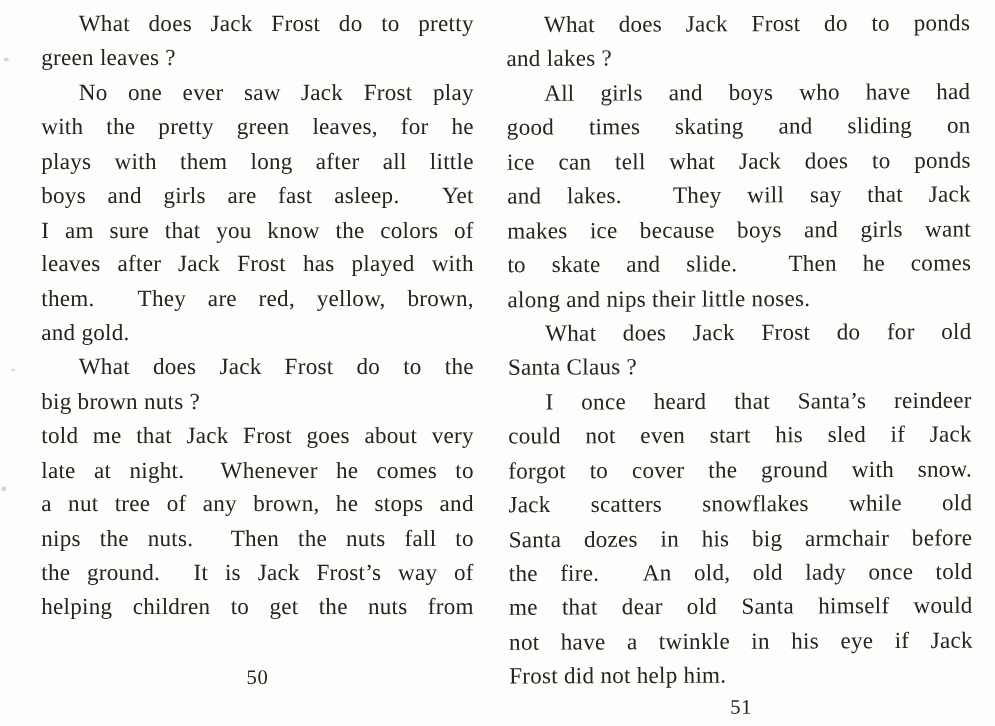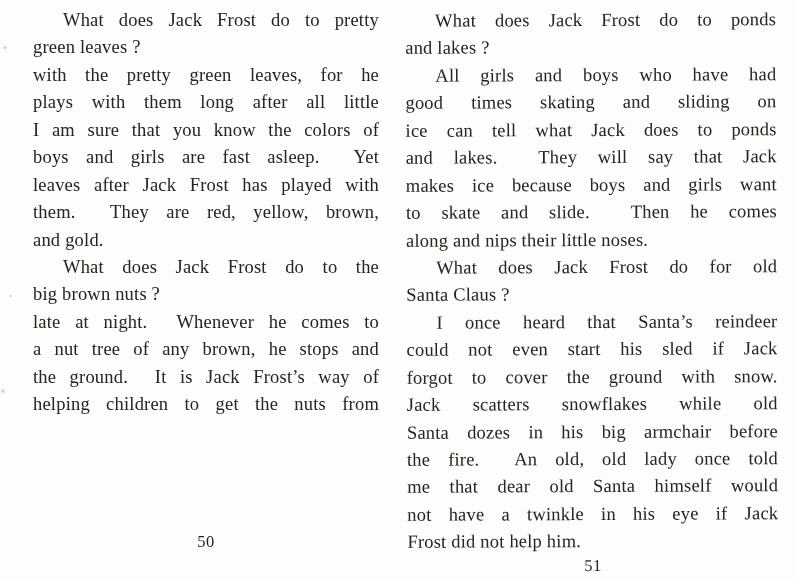--- a/index.html
+++ b/index.html
@@ -65,31 +65,34 @@
 <div class="scan">
 
   <div class="speck speck-1"></div>
   <div class="speck speck-2"></div>
   <div class="speck speck-3"></div>
 
   <section class="page page-left">
     <div class="lines">
         <div class="line indent just">What does Jack Frost do to pretty</div>
         <div class="line">green leaves&nbsp;?</div>
+        <div class="line indent just">No one ever saw Jack Frost play</div>
         <div class="line just">with the pretty green leaves, for he</div>
         <div class="line just">plays with them long after all little</div>
+        <div class="line just">boys and girls are fast asleep.&nbsp; Yet</div>
         <div class="line just">I am sure that you know the colors of</div>
-        <div class="line just">boys and girls are fast asleep.&nbsp; Yet</div>
         <div class="line just">leaves after Jack Frost has played with</div>
         <div class="line just">them.&nbsp; They are red, yellow, brown,</div>
         <div class="line">and gold.</div>
         <div class="line indent just">What does Jack Frost do to the</div>
         <div class="line">big brown nuts&nbsp;?</div>
+        <div class="line just">told me that Jack Frost goes about very</div>
         <div class="line just">late at night.&nbsp; Whenever he comes to</div>
         <div class="line just">a nut tree of any brown, he stops and</div>
+        <div class="line just">nips the nuts.&nbsp; Then the nuts fall to</div>
         <div class="line just">the ground.&nbsp; It is Jack Frost’s way of</div>
         <div class="line just">helping children to get the nuts from</div>
       </div>
     <div class="folio">50</div>
   </section>
 
   <section class="page page-right">
     <div class="lines">
         <div class="line indent just">What does Jack Frost do to ponds</div>
         <div class="line">and lakes&nbsp;?</div>

